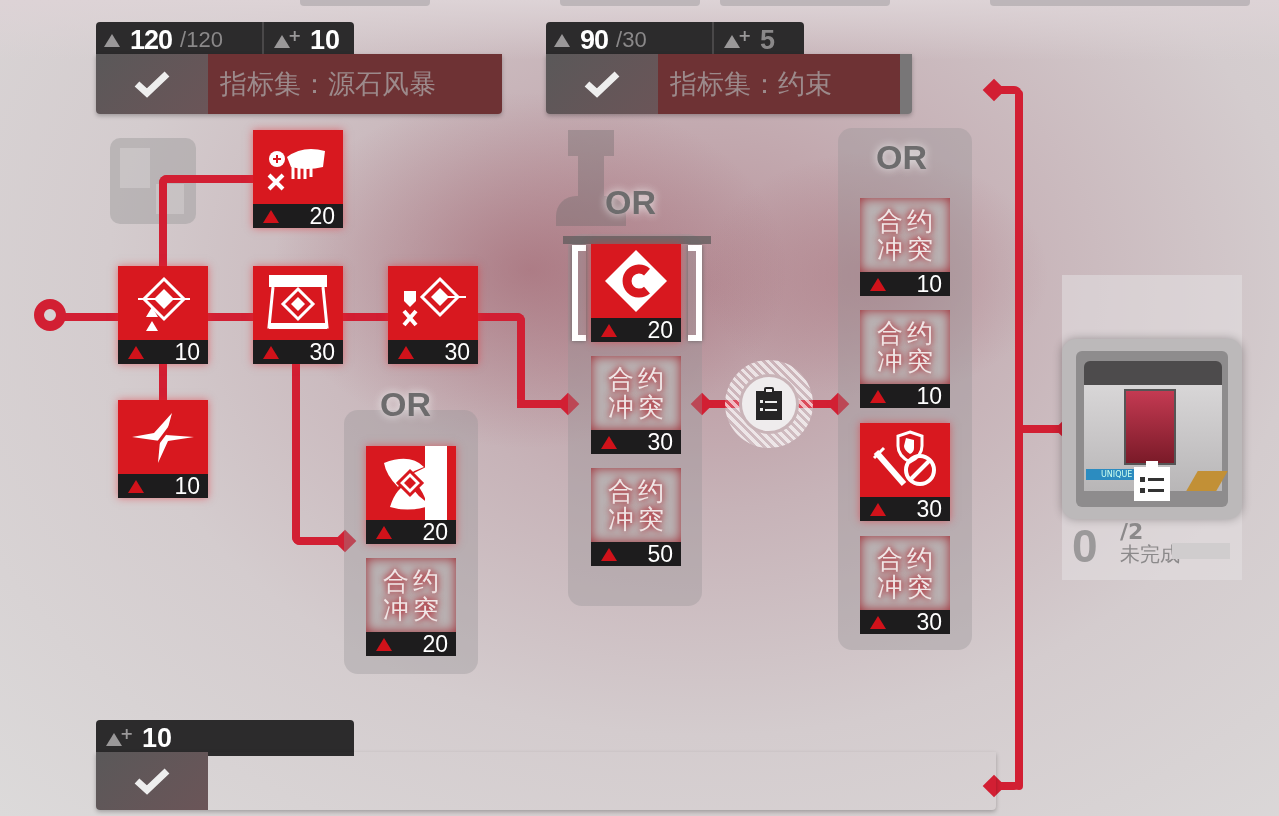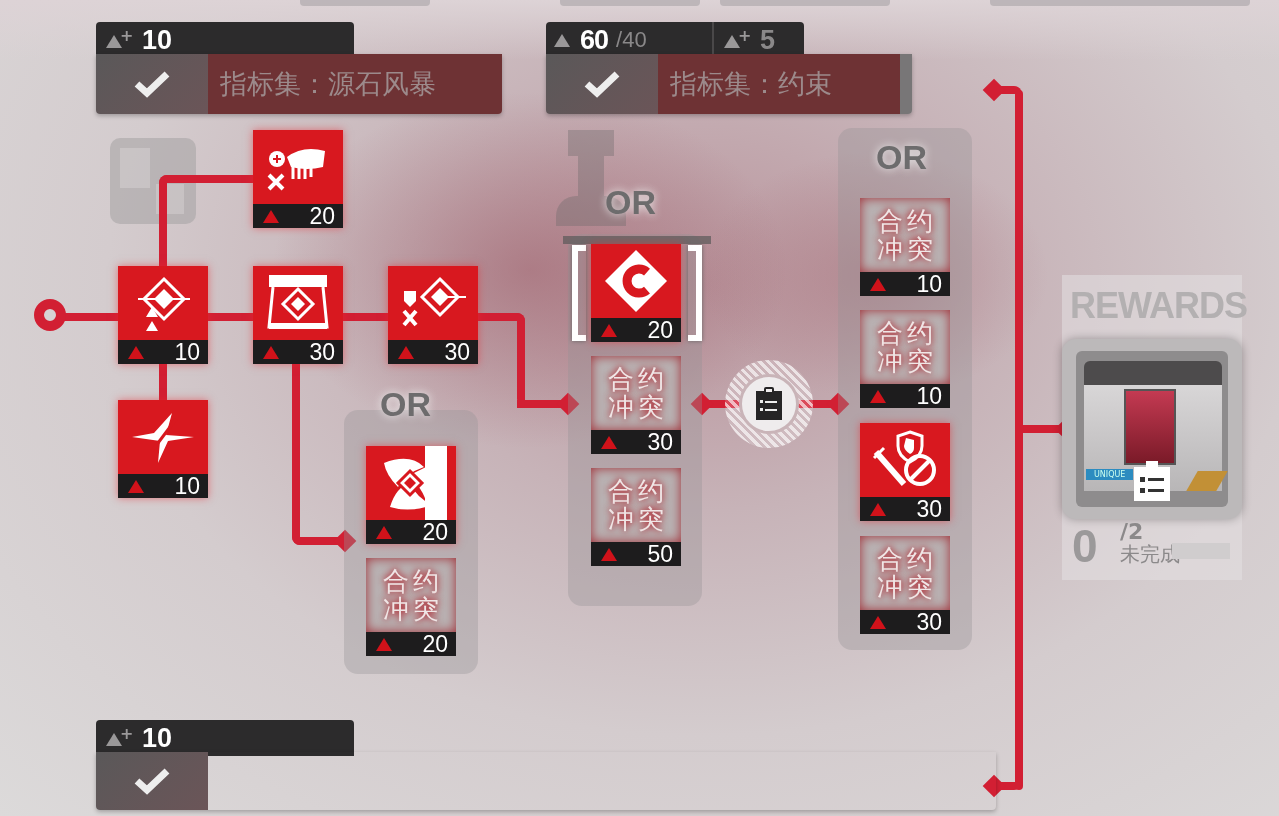--- a/index.html
+++ b/index.html
@@ -86,20 +86,25 @@
 <div class="ln" style="left:1015px;top:90px;width:8px;height:700px;border-radius:10px"></div>
 <div class="ln" style="left:992px;top:86px;width:30px;height:8px;border-radius:0 10px 0 0"></div>
 <div class="ln" style="left:992px;top:782px;width:30px;height:8px;border-radius:0 0 10px 0"></div>
 <div class="ln" style="left:1015px;top:425px;width:50px;height:8px"></div>
 <div class="dia" style="left:1058px;top:421px"></div>
 <div class="dia" style="left:986px;top:82px"></div>
 <div class="dia" style="left:986px;top:778px"></div>
 
 <div class="hdr" style="left:96px;top:22px;width:406px;height:92px">
   <div class="stats" style="width:258px">
+    <div class="stat-main" style="width:168px">
+        <span class="tri"></span>
+        <span class="cur">120</span>
+        <span class="max">/120</span>
+      </div>
     <div class="stat-bonus">
         <span class="plus-ico">
           <span class="t"></span>
           <span class="p">+</span>
         </span>
         <span class="bonus">10</span>
       </div>
   </div>
   <div class="bar" style="width:406px">
     <div class="chk">
@@ -108,22 +113,22 @@
         </svg>
       </div>
     <div class="title" style="flex:1">指标集：源石风暴</div>
   </div>
 </div>
 
 <div class="hdr" style="left:546px;top:22px;width:450px;height:92px">
   <div class="stats" style="width:258px">
     <div class="stat-main" style="width:168px">
         <span class="tri"></span>
-        <span class="cur">60</span>
-        <span class="max">/40</span>
+        <span class="cur">90</span>
+        <span class="max">/30</span>
       </div>
     <div class="stat-bonus">
         <span class="plus-ico">
           <span class="t"></span>
           <span class="p">+</span>
         </span>
         <span class="bonus dim">5</span>
       </div>
   </div>
   <div class="bar" style="width:366px">
@@ -373,27 +378,26 @@
         <rect x="11" y="2" width="6" height="3" fill="#efeced"></rect>
         <rect x="5" y="13" width="3" height="3" fill="#eee"></rect>
         <rect x="10" y="14" width="12" height="2" fill="#eee"></rect>
         <rect x="5" y="21" width="3" height="3" fill="#eee"></rect>
         <rect x="10" y="22" width="12" height="2" fill="#eee"></rect>
       </svg>
   </div>
 </div>
 
 <div class="rewards">
-  <div style="position:absolute;left:8px;top:10px;font-size:36px;font-weight:bold;color:#b3b0b1;font-family:'Liberation Sans',sans-serif;letter-spacing:-1px">REWARDS</div>
   <div style="position:absolute;left:0;top:64px;width:180px;height:180px;border-radius:14px;background:#bcb9ba;box-shadow:0 0 10px rgba(0,0,0,.3)">
     <div style="position:absolute;left:14px;top:12px;width:152px;height:156px;background:#8e8c8d;border-radius:6px"></div>
     <div style="position:absolute;left:22px;top:22px;width:138px;height:24px;background:#4d4b4c;border-radius:6px 6px 0 0"></div>
     <div style="position:absolute;left:22px;top:46px;width:138px;height:106px;background:linear-gradient(#d8d6d7,#b8b6b7)"></div>
     <div style="position:absolute;left:62px;top:50px;width:52px;height:76px;background:linear-gradient(#c43a52,#7a1a28);border:2px solid #555"></div>
-    <div style="position:absolute;left:24px;top:130px;background:#2c8cc0;color:#cfe;font-size:8px;padding:1px 8px">UNIQUE</div>
+    <div style="position:absolute;left:24px;top:130px;background:#2c8cc0;color:#cfe;font-size:8px;padding:1px 15px">UNIQUE</div>
     <div style="position:absolute;right:20px;bottom:28px;width:30px;height:20px;background:#c29036;transform:skewX(-30deg)"></div>
     <svg style="position:absolute;left:72px;top:122px" width="36" height="40" viewBox="0 0 36 40">
         <rect x="0" y="6" width="36" height="34" fill="#fff"></rect>
         <rect x="12" y="0" width="12" height="8" fill="#fff"></rect>
         <rect x="6" y="16" width="5" height="5" fill="#333"></rect>
         <rect x="14" y="17" width="16" height="3" fill="#333"></rect>
         <rect x="6" y="27" width="5" height="5" fill="#333"></rect>
         <rect x="14" y="28" width="16" height="3" fill="#333"></rect>
       </svg>
   </div>

